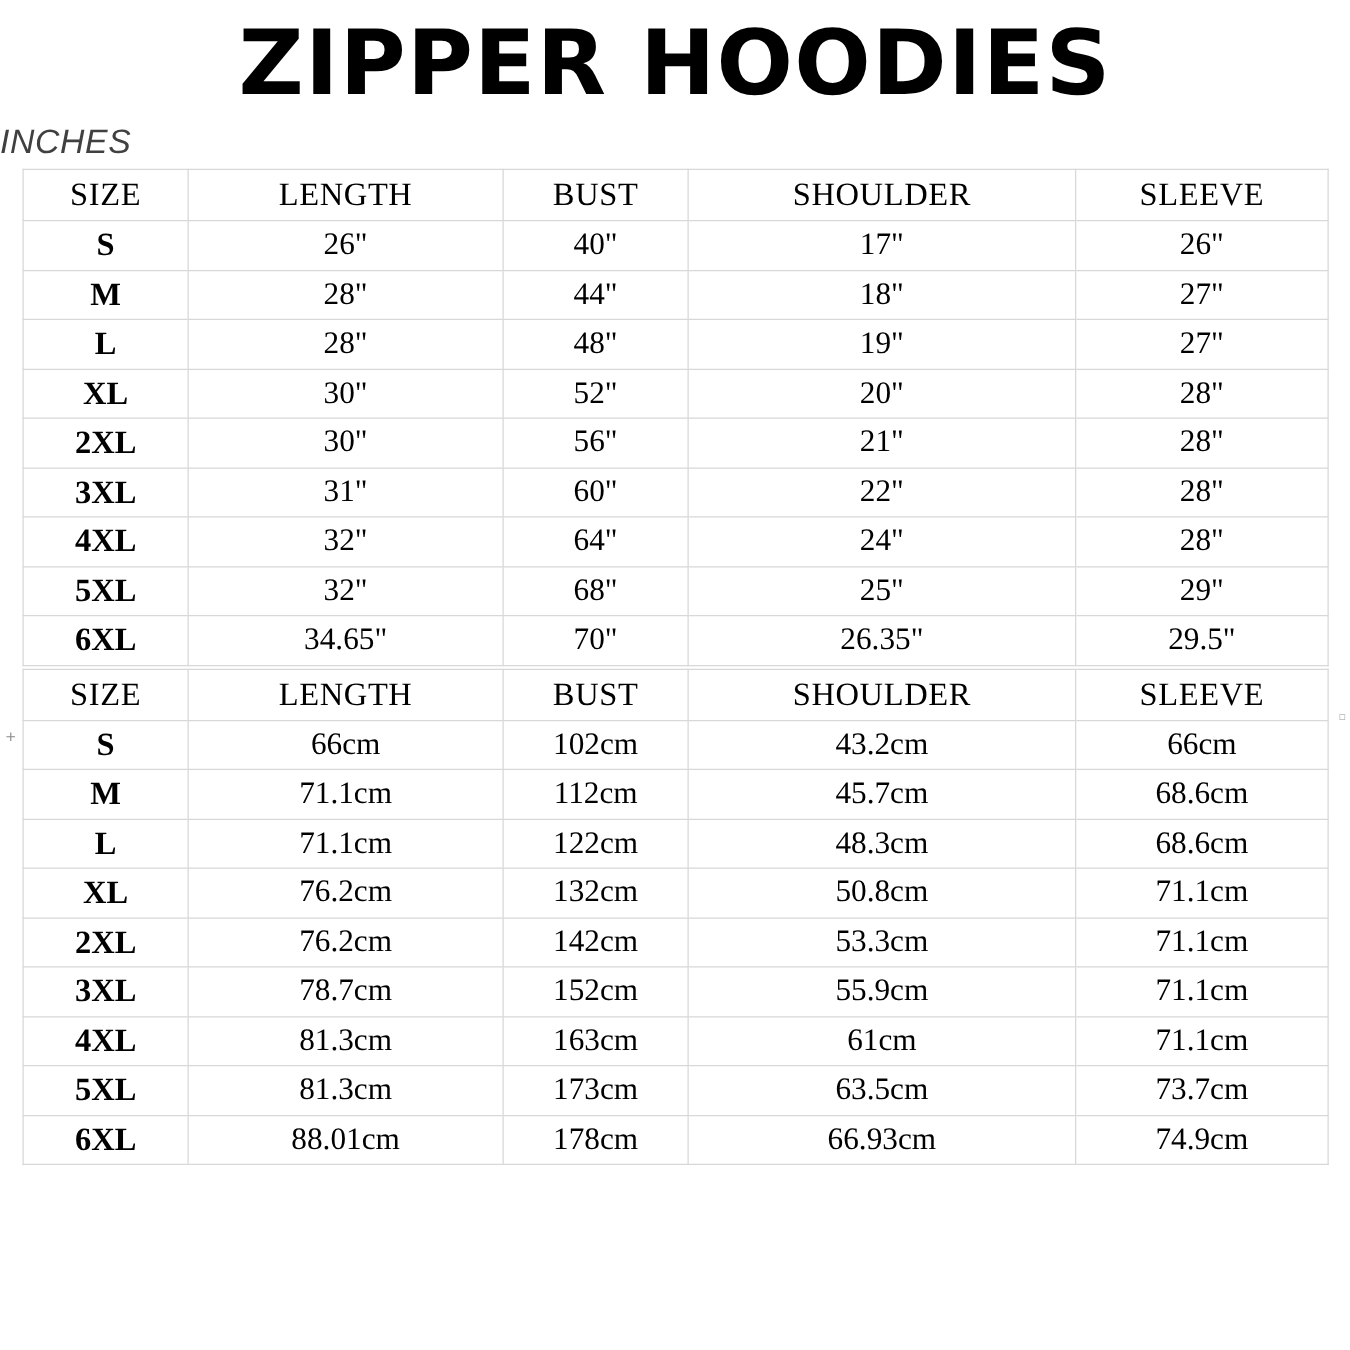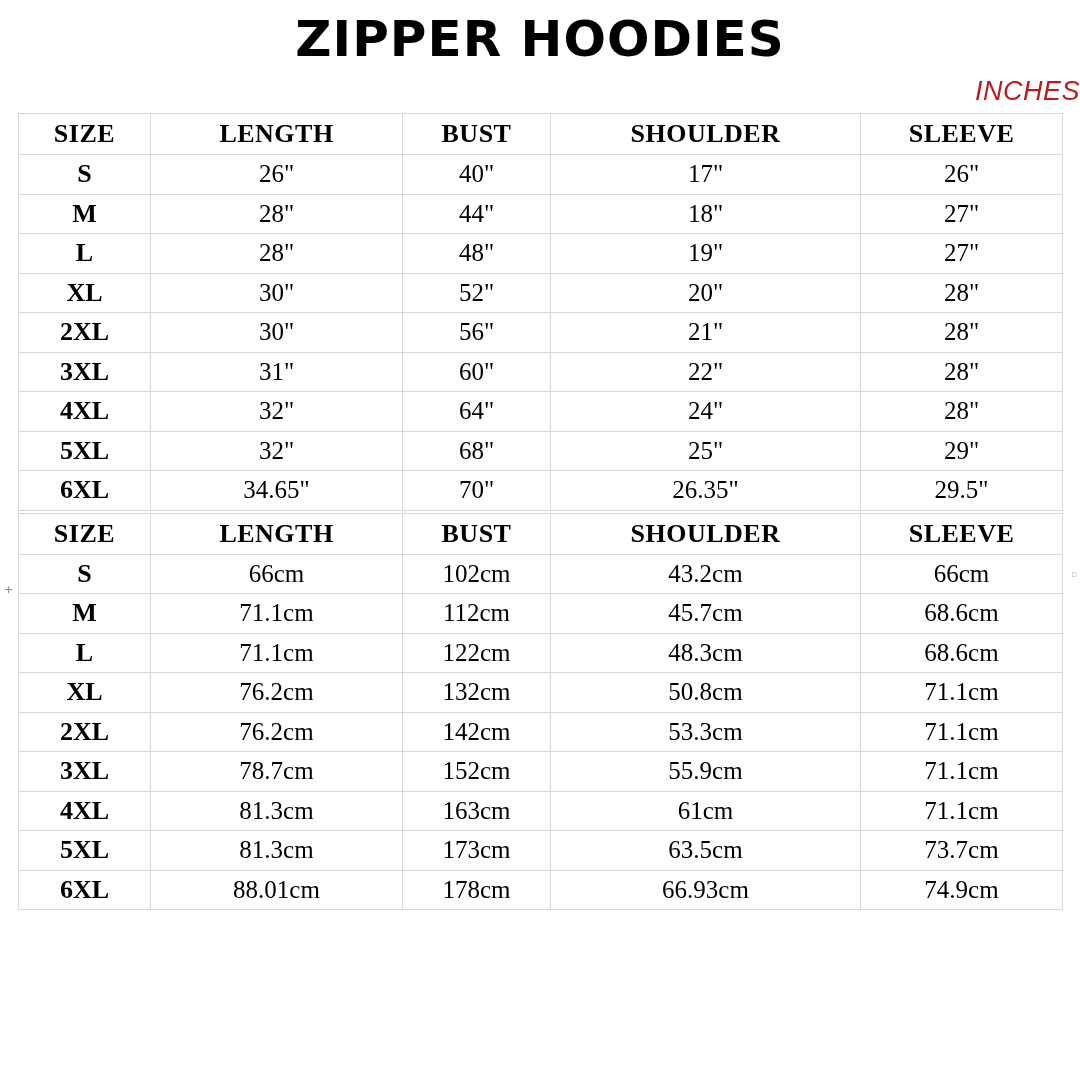--- a/index.html
+++ b/index.html
@@ -20,35 +20,35 @@
     width: 1080px;
     height: 1080px;
     position: relative;
     box-sizing: border-box;
   }
 
   .title {
     text-align: center;
     font-family: "DejaVu Sans", sans-serif;
     font-weight: 700;
-    font-size: 50px;
+    font-size: 72px;
     letter-spacing: 1px;
     line-height: 1;
     margin: 14px 0 0 0;
     padding: 0 10px;
     color: #000;
   }
 
   .unit-label {
-    text-align: right;
+    text-align: left;
     font-family: "Liberation Sans", sans-serif;
     font-style: italic;
     font-size: 27px;
     font-weight: 400;
-    color: #b91c1c;
+    color: #404040;
     margin: 12px 0 6px 0;
     letter-spacing: 0.5px;
   }
 
   .table-wrap {
     width: 1044px;
     margin: 0 auto;
   }
 
   table.size-table {
@@ -64,21 +64,21 @@
     vertical-align: middle;
     padding: 0;
     height: 38.5px;
     font-size: 25px;
     font-family: "Liberation Serif", serif;
     color: #000;
     background: #ffffff;
   }
 
   table.size-table thead th {
-    font-weight: 700;
+    font-weight: 400;
     font-size: 26px;
     height: 40px;
     letter-spacing: 0.5px;
   }
 
   table.size-table tbody td.size-cell {
     font-weight: 700;
     font-size: 26px;
   }
 

